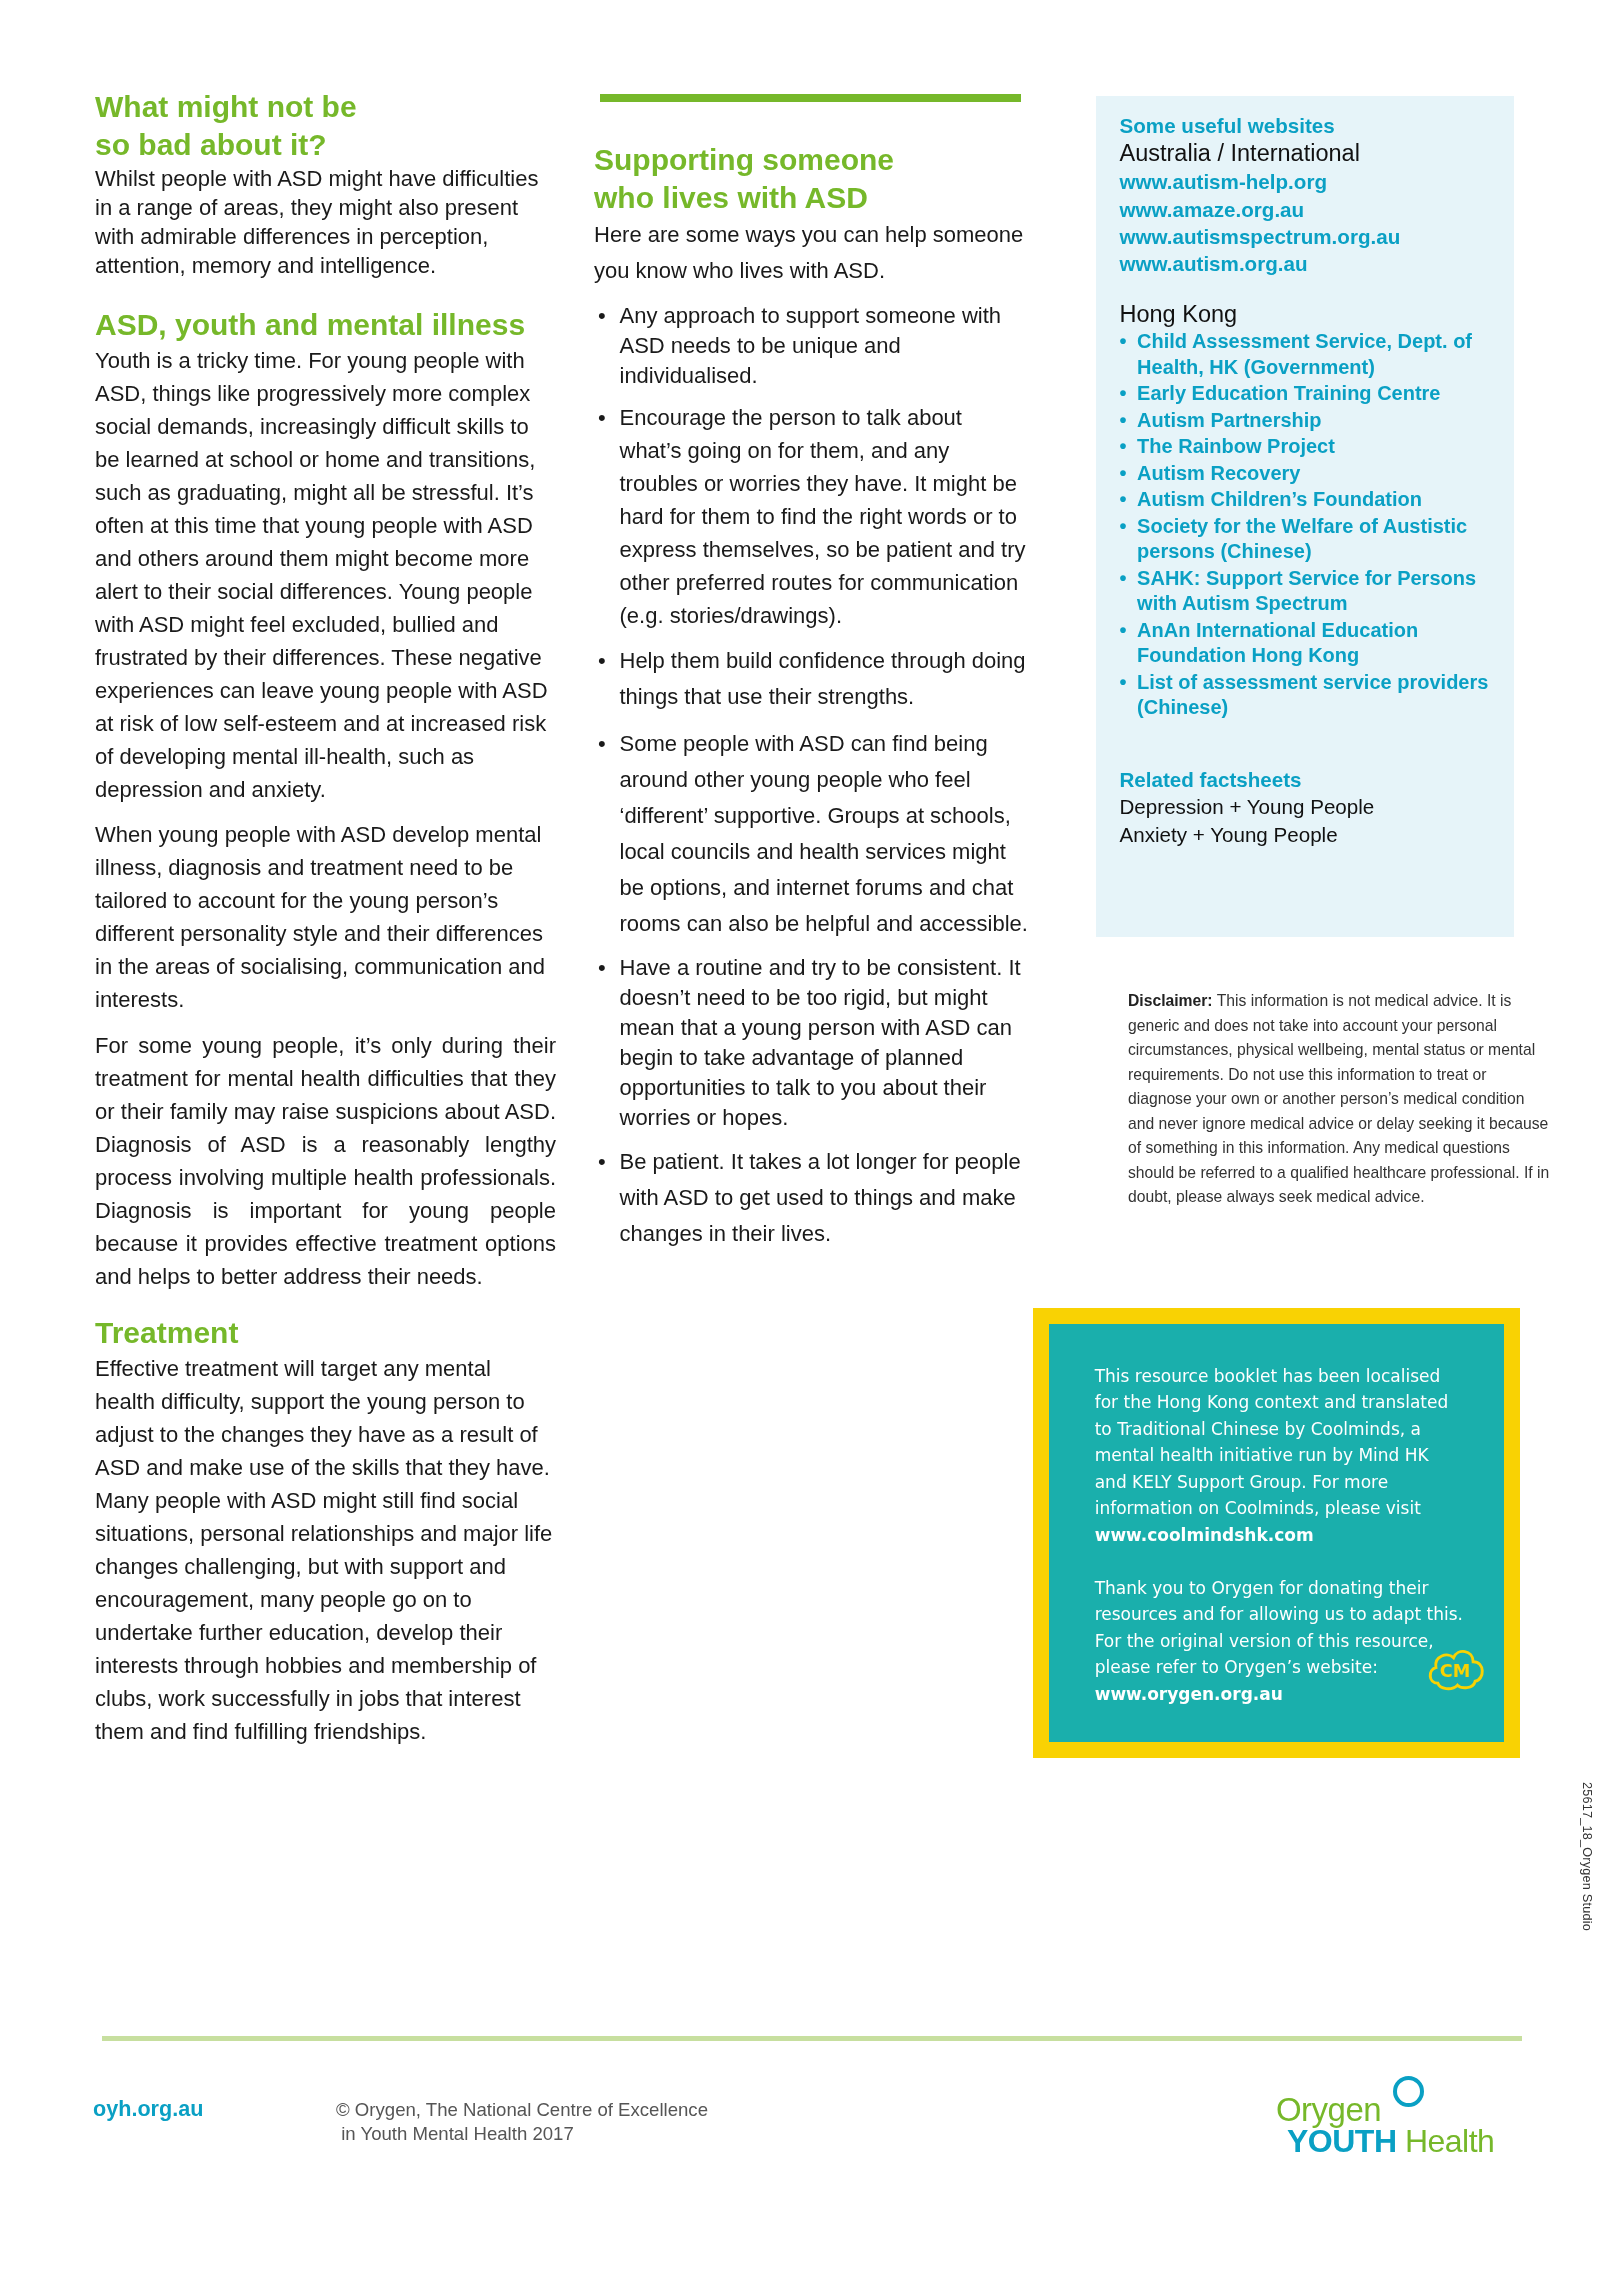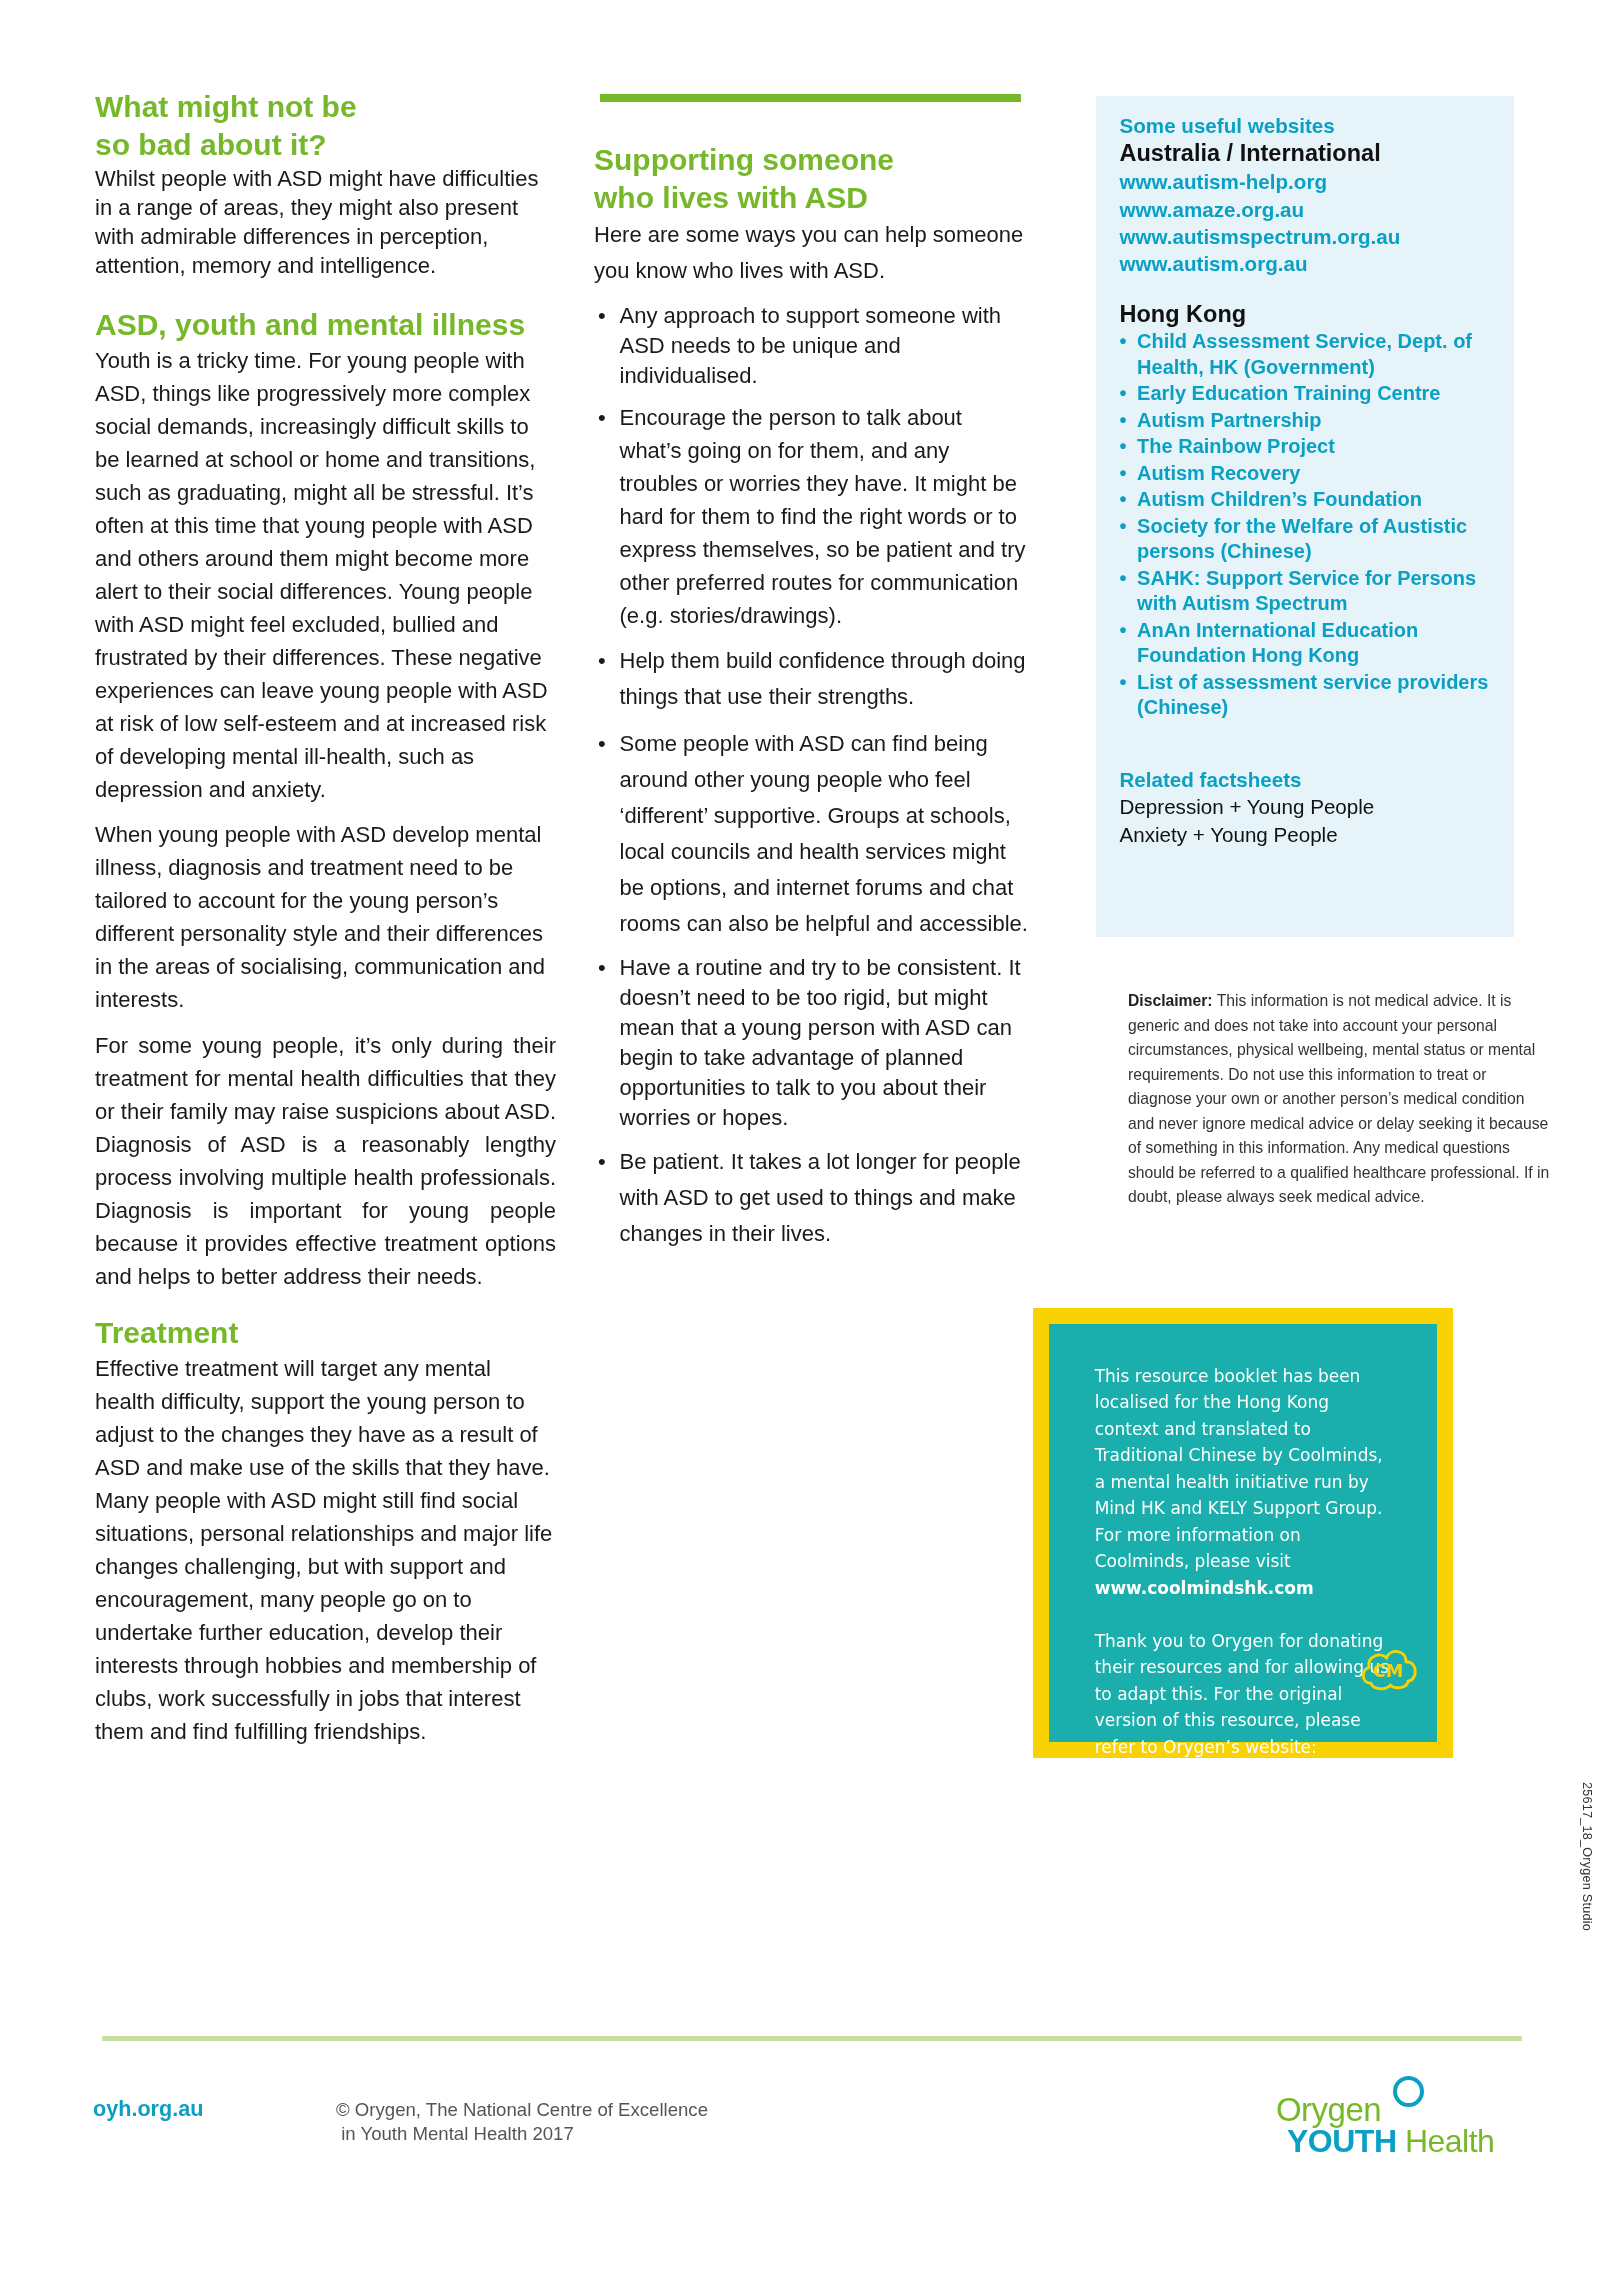--- a/index.html
+++ b/index.html
@@ -22,31 +22,31 @@
   .col2 .h2 { margin-top: 39px; }
   ul.bullets { list-style: none; margin-top: 11.8px; }
   ul.bullets li { position: relative; padding-left: 25.5px; margin-bottom: 10.8px; font-size: 22px; color: #1a1a1a; }
   ul.bullets li::before { content: "\2022"; position: absolute; left: 3.9px; top: 0; }
   .lh-tight { line-height: 30px; }
   .lh-loose { line-height: 36px; }
 
   
   .panel { position: absolute; left: 1096px; top: 96px; width: 418px; height: 841px; background: #e6f4f9; padding: 15.7px 21.6px 0 23.5px; }
   .panel-heading { font-weight: bold; font-size: 20.6px; line-height: 27.4px; color: #0aa0c4; }
-  .region { font-weight: bold; font-size: 23.5px; line-height: 29px; color: #111; }
+  .region { font-weight: normal; font-size: 23.5px; line-height: 29px; color: #111; }
   .links a { display: block; font-weight: bold; font-size: 20.6px; line-height: 27.4px; color: #0aa0c4; text-decoration: none; }
   .hk-list { list-style: none; }
   .hk-list li { position: relative; padding-left: 17.6px; font-weight: bold; font-size: 20px; line-height: 25.5px; color: #0aa0c4; margin-bottom: 1px; }
   .hk-list li::before { content: "\2022"; position: absolute; left: 0; top: 0; }
   .related { font-size: 20.6px; line-height: 27.4px; color: #111; }
 
   .disclaimer { position: absolute; left: 1128px; top: 989px; width: 423px; font-size: 15.7px; line-height: 24.5px; color: #333; }
   .disclaimer b { color: #222; }
 
-  .coolminds { position: absolute; left: 1033px; top: 1308px; width: 420px; height: 450px; background: #f9d203; padding: 15.7px; }
+  .coolminds { position: absolute; left: 1033px; top: 1308px; width: 487px; height: 450px; background: #f9d203; padding: 15.7px; }
   .coolminds-inner { position: relative; width: 100%; height: 100%; background: #1aafac; padding: 39px 39px 0 46px; color: #ffffff; font-family: "DejaVu Sans", sans-serif; font-size: 17px; line-height: 26.5px; }
   .coolminds-inner .cm-link { font-weight: bold; display: block; }
   .cm-logo { position: absolute; right: 17.6px; bottom: 47px; width: 61px; height: 51px; }
 
   .side-code { position: absolute; left: 1580px; top: 1782px; font-size: 12.7px; color: #333; writing-mode: vertical-rl; letter-spacing: 0.2px; }
 
   
   .footer-rule { position: absolute; left: 102px; top: 2036px; width: 1420px; height: 4.9px; background: #c7df9f; }
   .footer-url { position: absolute; left: 93px; top: 2096px; font-weight: bold; font-size: 21.6px; color: #0aa0c4; text-decoration: none; }
   .footer-copy { position: absolute; left: 336px; top: 2098px; font-size: 18.6px; line-height: 23.5px; color: #555; }

